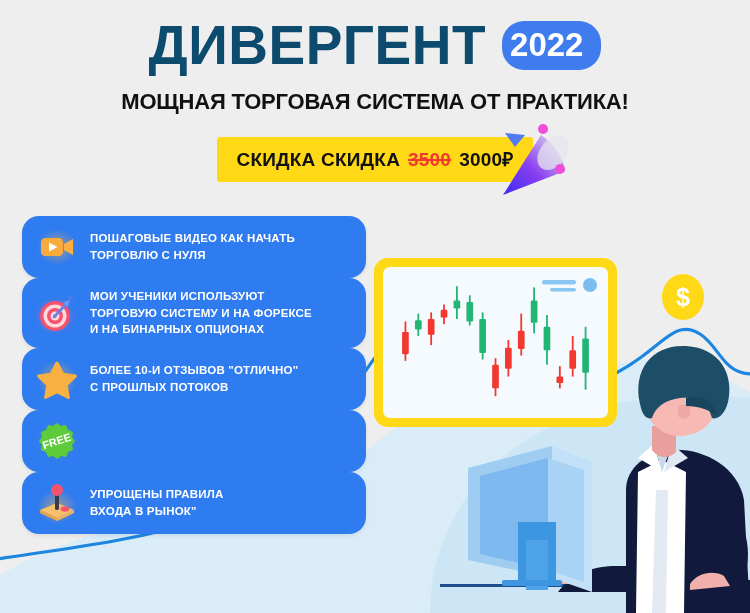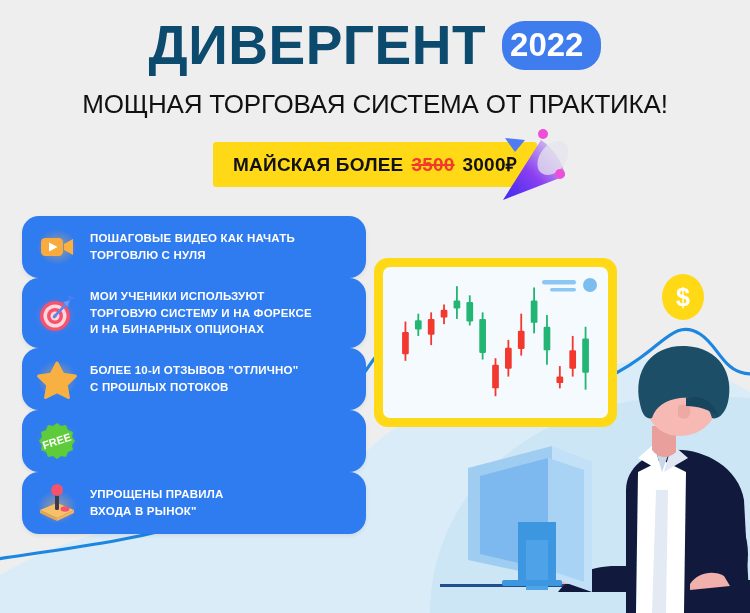--- a/index.html
+++ b/index.html
@@ -32,21 +32,21 @@
   }
   .year-badge {
     background:#3f7ced; color:#ffffff;
     font-size:33px; font-weight:bold;
     border-radius:22px;
     padding:7px 18px 9px 8px;
     line-height:1;
   }
   .subtitle {
     text-align:center; margin-top:16px;
-    font-size:26px; font-weight:normal; color:#111111;
+    font-size:22px; font-weight:bold; color:#111111;
     letter-spacing:-0.2px;
   }
   .promo-wrap {
     position:relative;
     display:flex; justify-content:center; align-items:center;
     margin-top:22px;
   }
   .promo-badge {
     background:#ffd916; color:#111111;
     font-size:19px; font-weight:bold;
@@ -168,21 +168,21 @@
 
     <div class="title-row">
       <div class="title-main">ДИВЕРГЕНТ</div>
       <div class="year-badge">2022</div>
     </div>
 
     <div class="subtitle">МОЩНАЯ ТОРГОВАЯ СИСТЕМА ОТ ПРАКТИКА!</div>
 
     <div class="promo-wrap">
       <div class="promo-badge">
-        <span>МАЙСКАЯ БОЛЕЕ</span>
+        <span>СКИДКА СКИДКА</span>
         <span class="promo-old">3500</span>
         <span>3000₽</span>
       </div>
 
       <svg class="party-cone" viewBox="0 0 80 92">
         <polygon points="18,38 8,24 28,26" fill="#4f7bf5"></polygon>
         <circle cx="46" cy="20" r="5" fill="#ef4fd8"></circle>
         <polygon points="52,44 44,34 60,34" fill="#f7a8e8" transform="rotate(180 52 39)"></polygon>
         <path d="M 6,86 L 44,26 C 56,34 66,48 68,62 Z" fill="url(#cone-grad)"></path>
         <ellipse cx="56" cy="44" rx="13" ry="19" fill="#e6e4ee" opacity="0.75" transform="rotate(38 56 44)"></ellipse>

